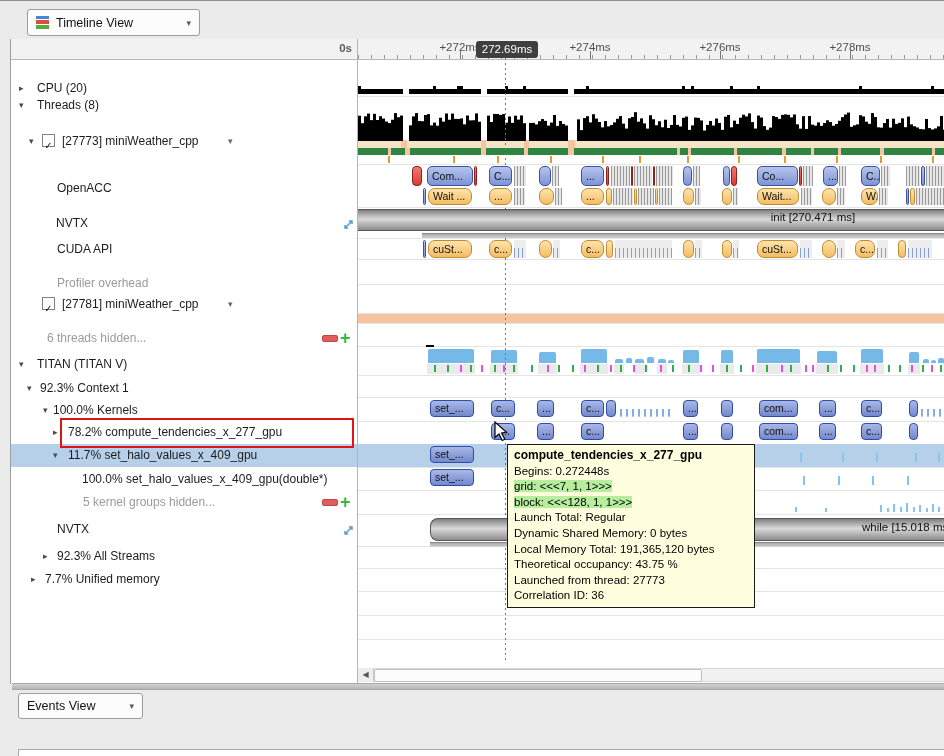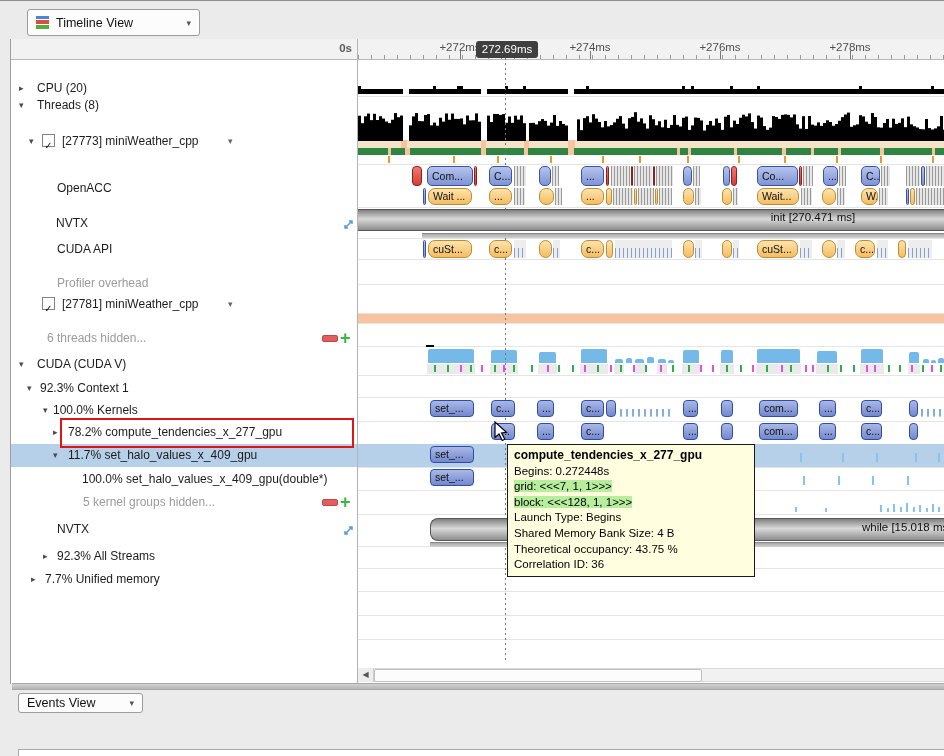--- a/index.html
+++ b/index.html
@@ -877,21 +877,21 @@
         <span style="position: absolute; left: 51px; top: 0px; line-height: 22px;">[27781] miniWeather_cpp</span>
         <span class="scaret" style="position: absolute; left: 217px; top: 0px; line-height: 22px;">▾</span>
       </div>
       <div class="srow" style="position: absolute; left: 11px; top: 326px; width: 346px; height: 22px;">
         <span class="muted" style="position: absolute; left: 36px; top: 0px; line-height: 22px;">6 threads hidden...</span>
         <span class="mp-minus" style="position: absolute; left: 311px; top: 8px; line-height: 22px;"></span>
         <span class="mp-plus" style="position: absolute; left: 329px; top: 0px; line-height: 22px;">+</span>
       </div>
       <div class="srow" style="position: absolute; left: 11px; top: 352px; width: 346px; height: 22px;">
         <span class="arrow" style="position: absolute; left: 8px; top: 0px; line-height: 22px;">▾</span>
-        <span style="position: absolute; left: 26px; top: 0px; line-height: 22px;">CUDA (CUDA V)</span>
+        <span style="position: absolute; left: 26px; top: 0px; line-height: 22px;">TITAN (TITAN V)</span>
       </div>
       <div class="srow" style="position: absolute; left: 11px; top: 376px; width: 346px; height: 22px;">
         <span class="arrow" style="position: absolute; left: 16px; top: 0px; line-height: 22px;">▾</span>
         <span style="position: absolute; left: 29px; top: 0px; line-height: 22px;">92.3% Context 1</span>
       </div>
       <div class="srow" style="position: absolute; left: 11px; top: 398px; width: 346px; height: 22px;">
         <span class="arrow" style="position: absolute; left: 32px; top: 0px; line-height: 22px;">▾</span>
         <span style="position: absolute; left: 42px; top: 0px; line-height: 22px;">100.0% Kernels</span>
       </div>
       <div class="srow" style="position: absolute; left: 11px; top: 420px; width: 346px; height: 22px;">
@@ -928,36 +928,38 @@
     </div>
 
   <div class="abs" id="badge">272.69ms</div>
 
   <div class="abs" id="sbtrack"></div>
   <div class="abs" id="sbbtn">◀</div>
   <div class="abs" id="sbthumb"></div>
 
   <div class="abs" id="splitter"></div>
 
-  <div class="abs ddbtn" id="ev-btn" style="left:18px;top:692px;width:125px;height:20px">
+  <div class="abs ddbtn" id="ev-btn" style="left:18px;top:692px;width:125px;height:26px">
     <span>Events View</span>
     <span class="ddcaret">▾</span>
   </div>
 
   <div class="abs" id="bottompanel"></div>
 
   <div class="abs" id="tooltip">
     <div class="tt-title">compute_tendencies_x_277_gpu</div>
     <div id="tt-lines">
         <div>Begins: 0.272448s</div>
         <div><span class="hl">grid:  &lt;&lt;&lt;7, 1, 1&gt;&gt;&gt;</span></div>
         <div><span class="hl">block: &lt;&lt;&lt;128, 1, 1&gt;&gt;&gt;</span></div>
-        <div>Launch Type: Begins</div>
-        <div>Shared Memory Bank Size: 4 B</div>
+        <div>Launch Total: Regular</div>
+        <div>Dynamic Shared Memory: 0 bytes</div>
+        <div>Local Memory Total: 191,365,120 bytes</div>
         <div>Theoretical occupancy: 43.75 %</div>
+        <div>Launched from thread: 27773</div>
         <div>Correlation ID: 36</div>
       </div>
   </div>
 
   <svg class="abs" width="18" height="22" style="left:494px;top:420px;z-index:99">
     <polygon points="1,1 1,16.5 5,13 8.2,19.5 10.8,18.2 7.6,11.9 12.5,11.4" fill="#fff" stroke="#000" stroke-width="1.2"></polygon>
   </svg>
 </div>
 
 </body></html>

